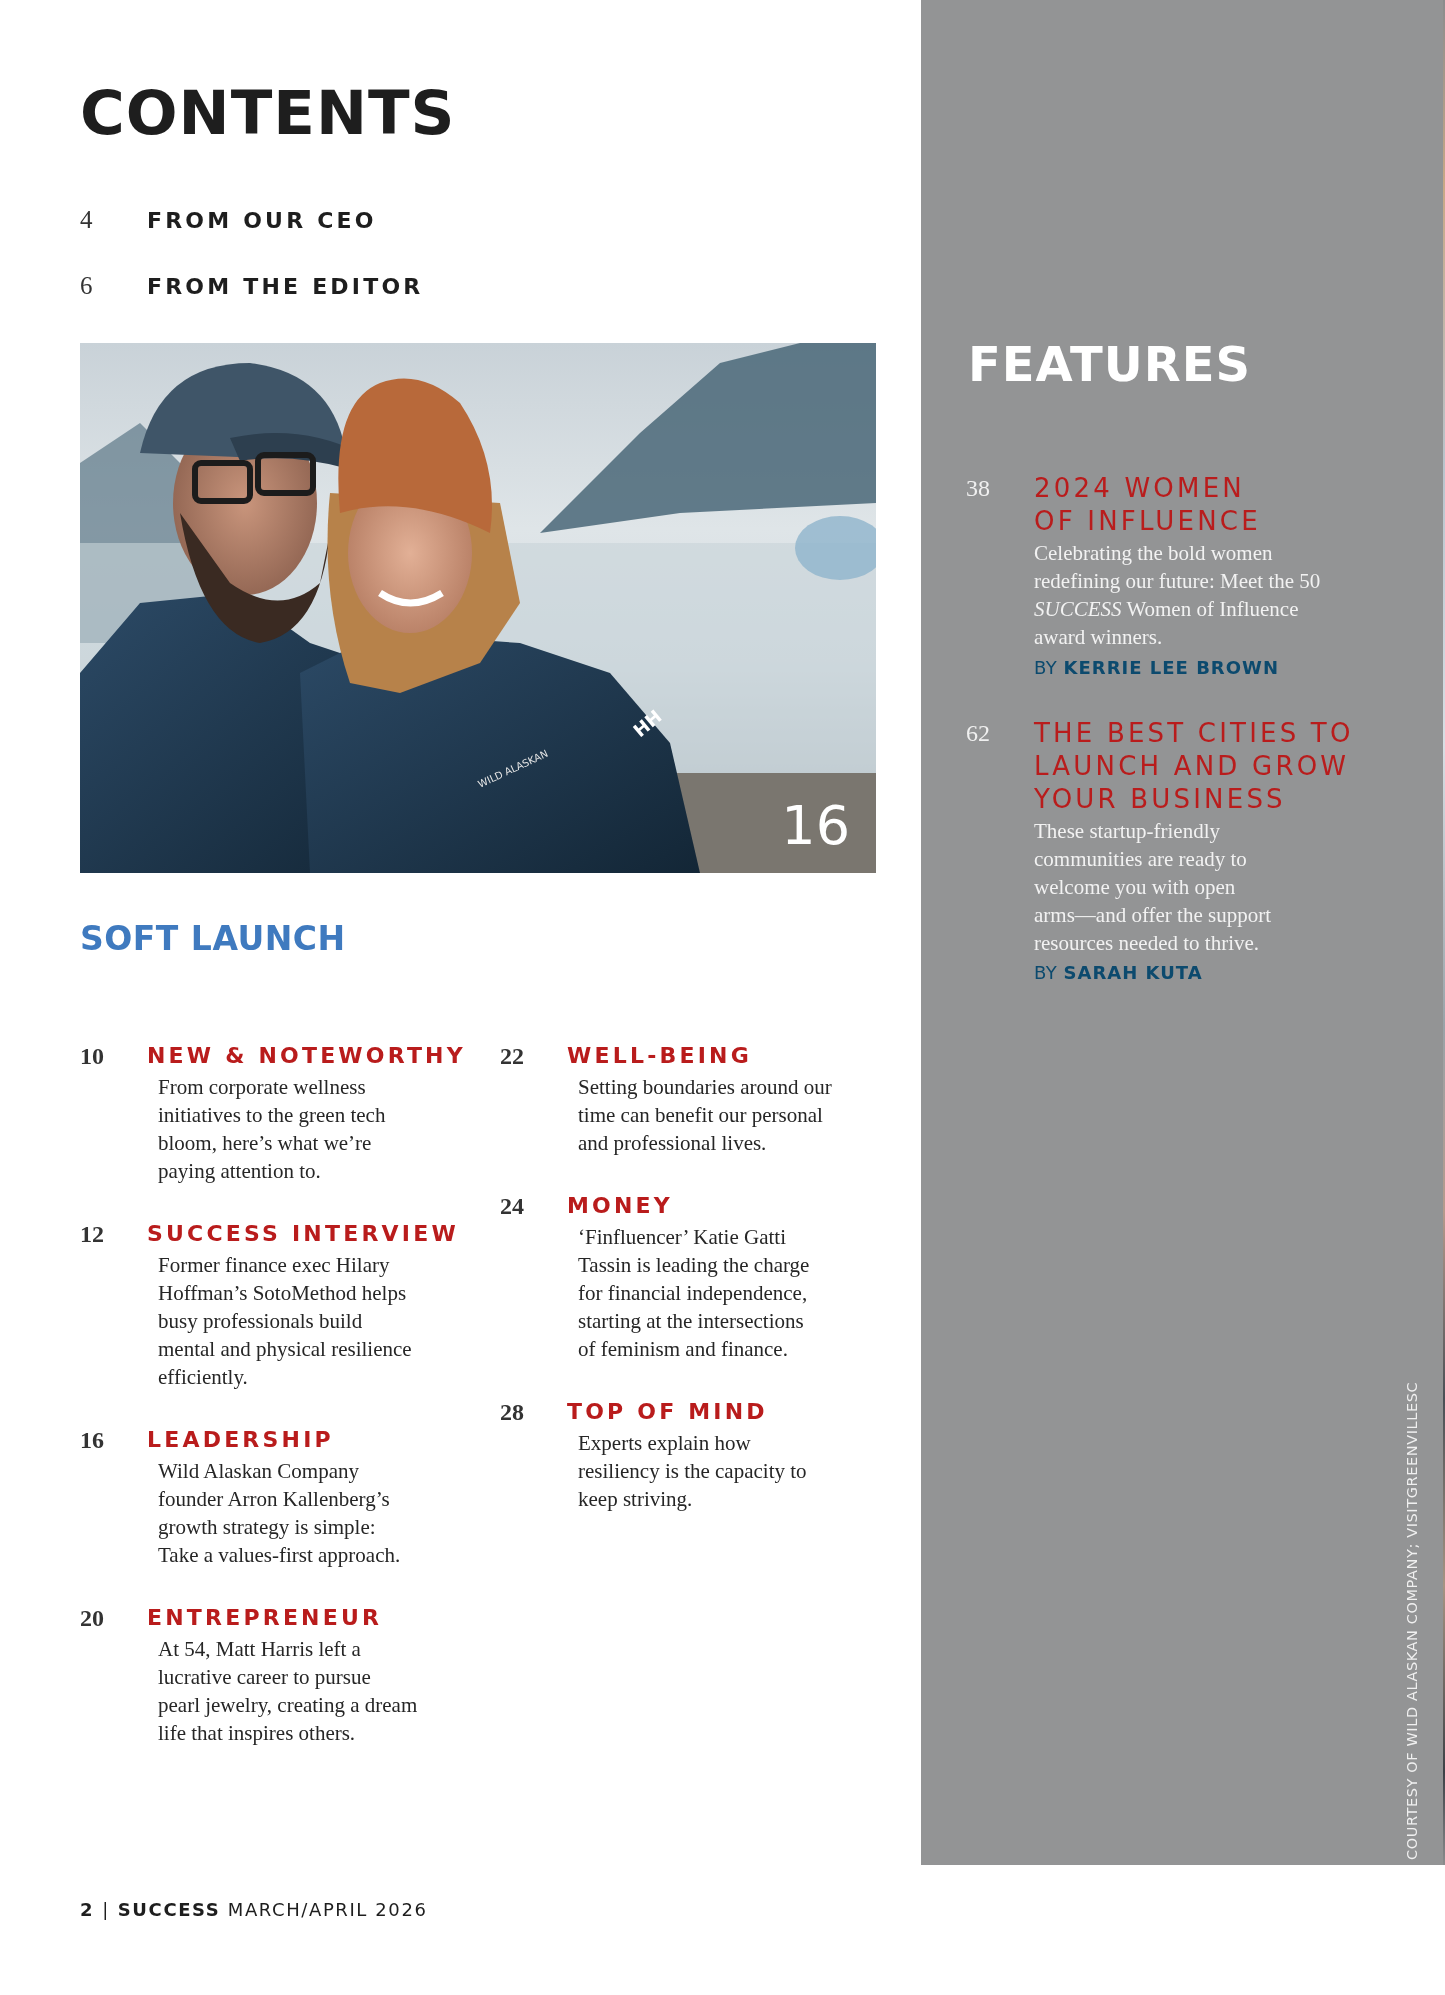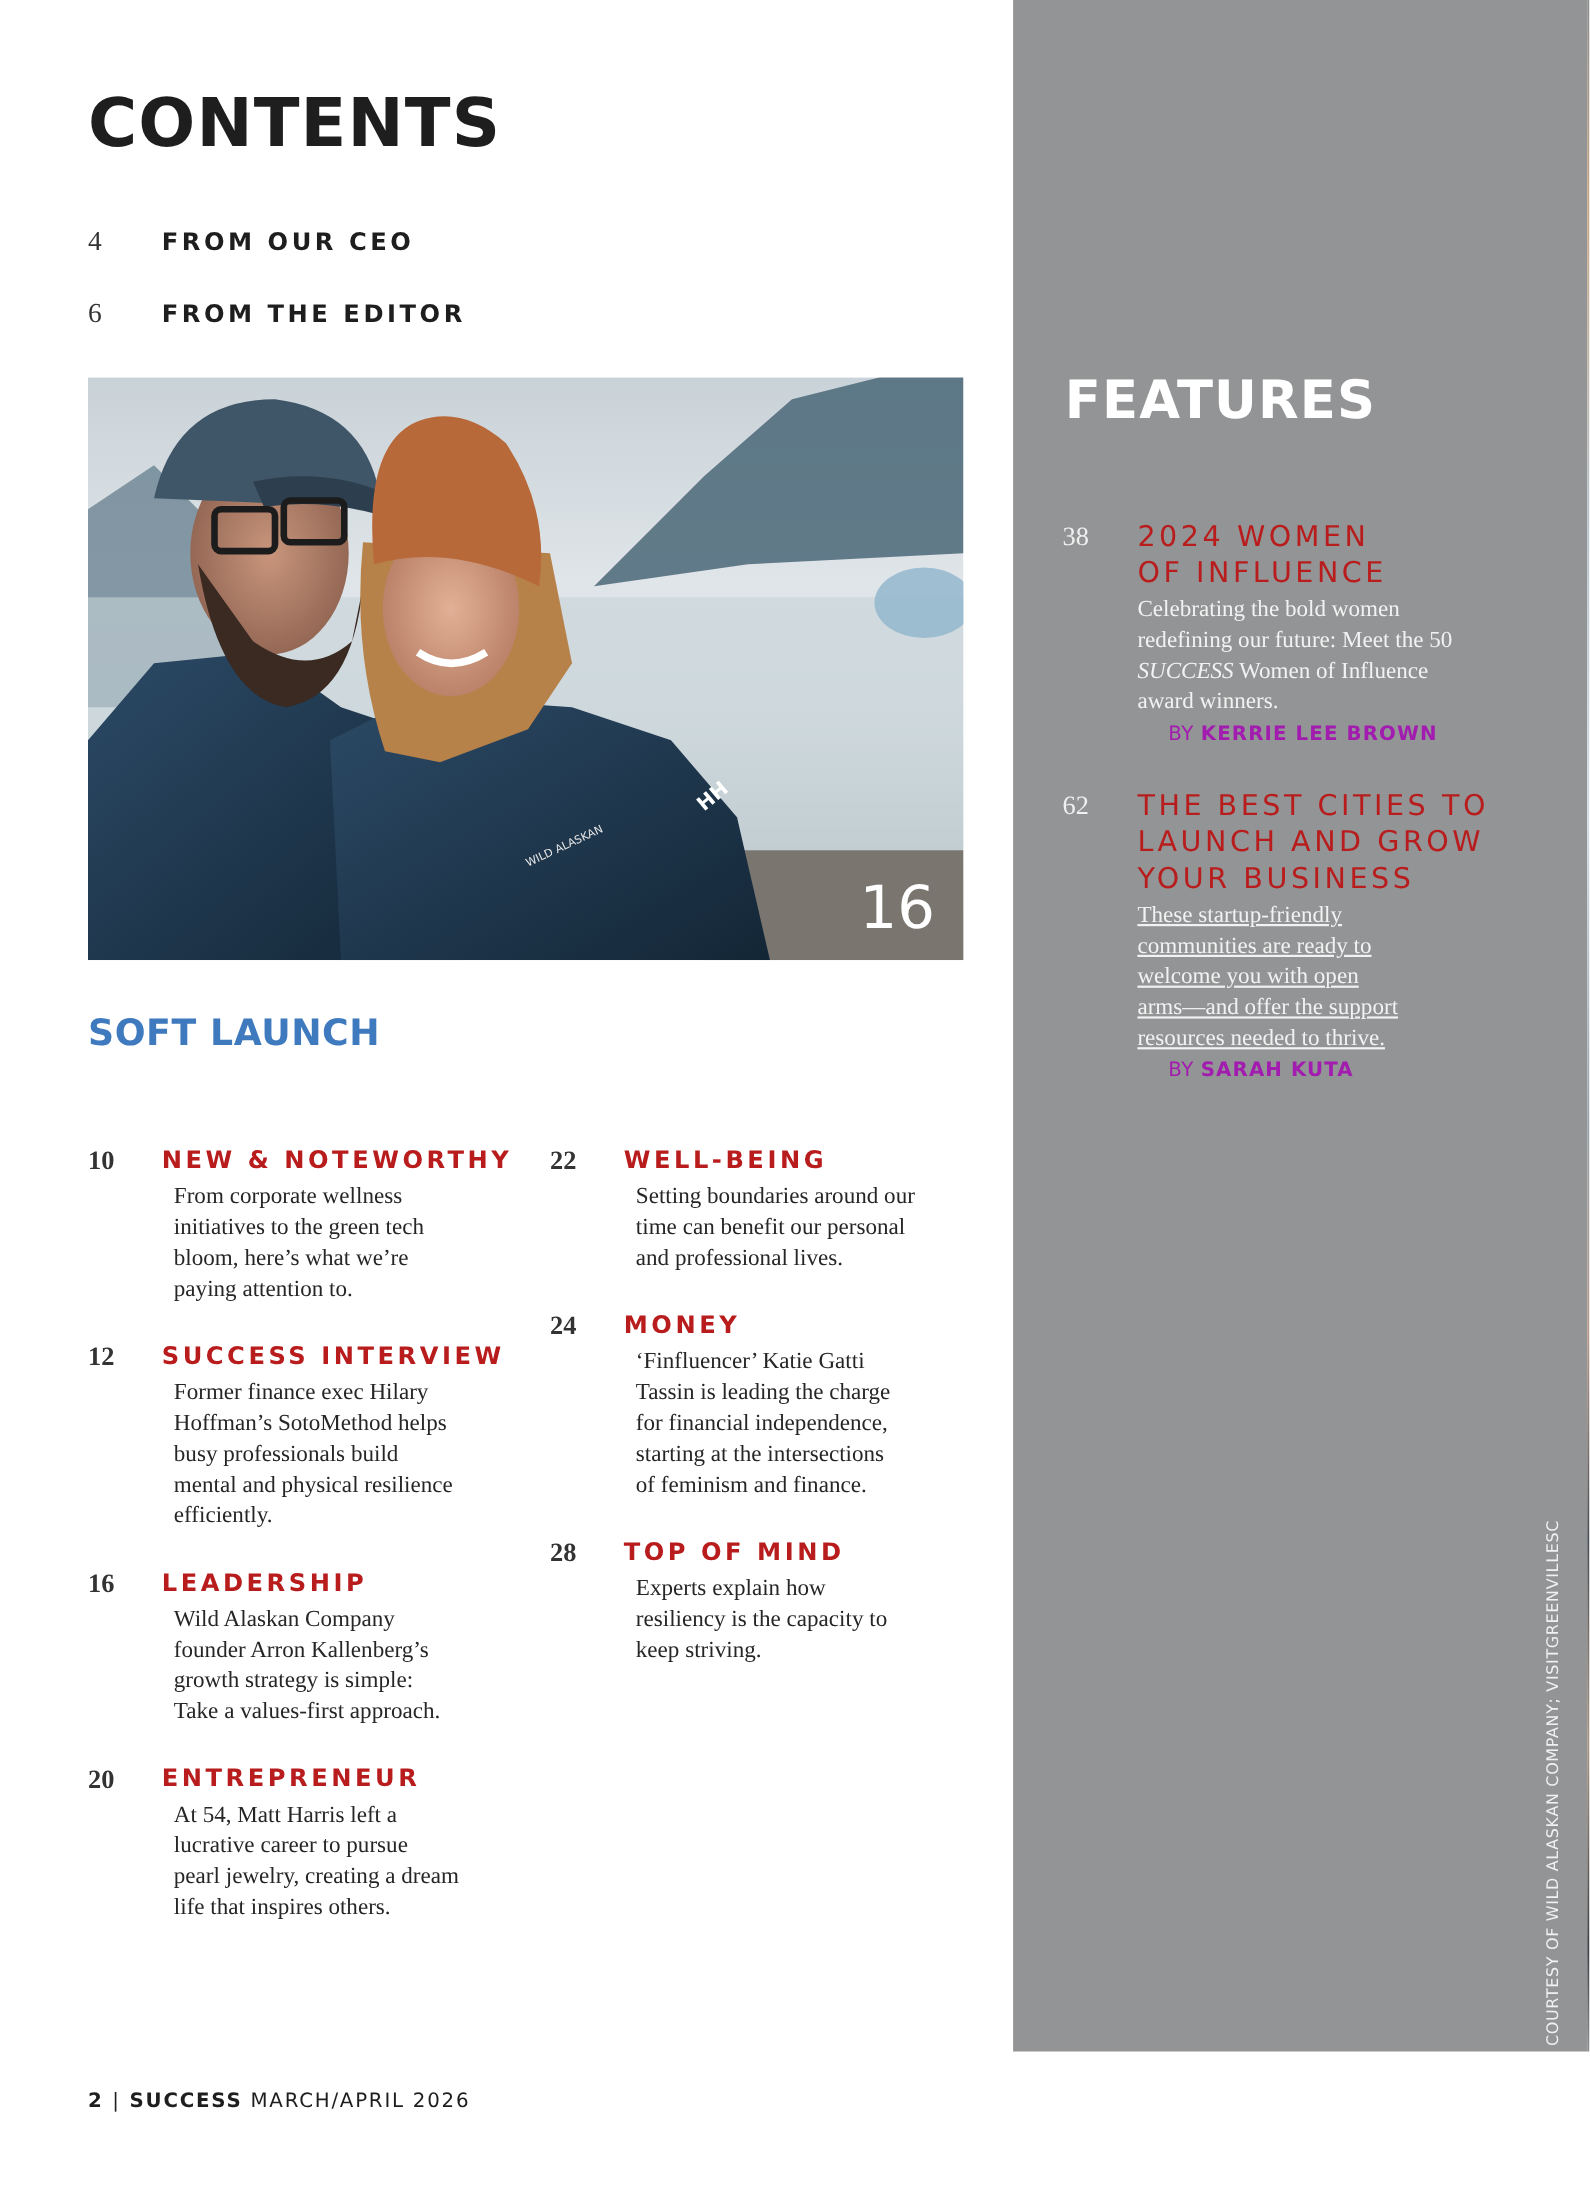--- a/index.html
+++ b/index.html
@@ -25,21 +25,21 @@
   .entry .desc { position:absolute; left:78px; top:32px; width:320px; font-size:21px; line-height:28px; color:#262626; }
 
   .panel { left:921px; top:0; width:522px; height:1865px; background:#939495; }
   .bleed { left:1443px; top:0; width:2px; height:1865px; background:linear-gradient(#8b8c8d 0%, #c9a886 10%, #b9c4cc 25%, #d8dfe4 40%, #9aa3a8 55%, #b69a8c 65%, #4a4f55 75%, #a79483 85%, #3d4146 95%, #8b8c8d 100%); }
 
   .features-title { left:968px; top:340px; font-size:48px; font-weight:700; color:#ffffff; letter-spacing:1px; line-height:1; }
   .f-entry { position:absolute; left:966px; width:400px; }
   .f-entry .num { position:absolute; left:0; top:0; font-size:24px; color:#f0f0f0; line-height:32px; }
   .f-entry .ttl { position:absolute; left:68px; top:0; width:320px; font-size:26px; font-weight:400; letter-spacing:3.2px; line-height:33px; color:#b91c1c; }
   .f-entry .desc { position:absolute; left:68px; width:300px; font-size:21px; line-height:28px; color:#f2f2f2; }
-  .f-entry .byline { position:absolute; left:68px; font-size:18px; color:#a21caf; letter-spacing:0.5px; line-height:24px;margin-left:28px; }
+  .f-entry .byline { position:absolute; left:68px; font-size:18px; color:#0c4a6e; letter-spacing:0.5px; line-height:24px; }
   .f-entry .byline b { font-weight:700; letter-spacing:1px; }
 
   .credit { left:1403px; top:1860px; transform-origin:left top; transform:rotate(-90deg); font-size:14.5px; letter-spacing:0.6px; color:#f0f0f0; white-space:nowrap; line-height:18px; }
 
   .footer { left:80px; top:1899px; font-size:18px; color:#1e1e1e; letter-spacing:1.6px; line-height:22px; white-space:nowrap; }
   .footer b { font-weight:700; }
   .footer .sep { margin:0 8px; font-weight:400; }
 </style>
 </head>
 <body>
@@ -208,21 +208,21 @@
   <div class="byline sans" style="top:184px;"><span>BY</span> <b>KERRIE LEE BROWN</b></div>
 </div>
 
 <div class="f-entry" style="top:717px; height:270px;">
   <span class="num serif">62</span>
   <div class="ttl sans">
     <div>THE BEST CITIES TO</div>
     <div>LAUNCH AND GROW</div>
     <div>YOUR BUSINESS</div>
   </div>
-  <div class="desc serif" style="top:100px;text-decoration:underline;">
+  <div class="desc serif" style="top:100px;">
     <div>These startup-friendly</div>
     <div>communities are ready to</div>
     <div>welcome you with open</div>
     <div>arms—and offer the support</div>
     <div>resources needed to thrive.</div>
   </div>
   <div class="byline sans" style="top:244px;"><span>BY</span> <b>SARAH KUTA</b></div>
 </div>
 
 <div class="abs sans credit">COURTESY OF WILD ALASKAN COMPANY; VISITGREENVILLESC</div>

